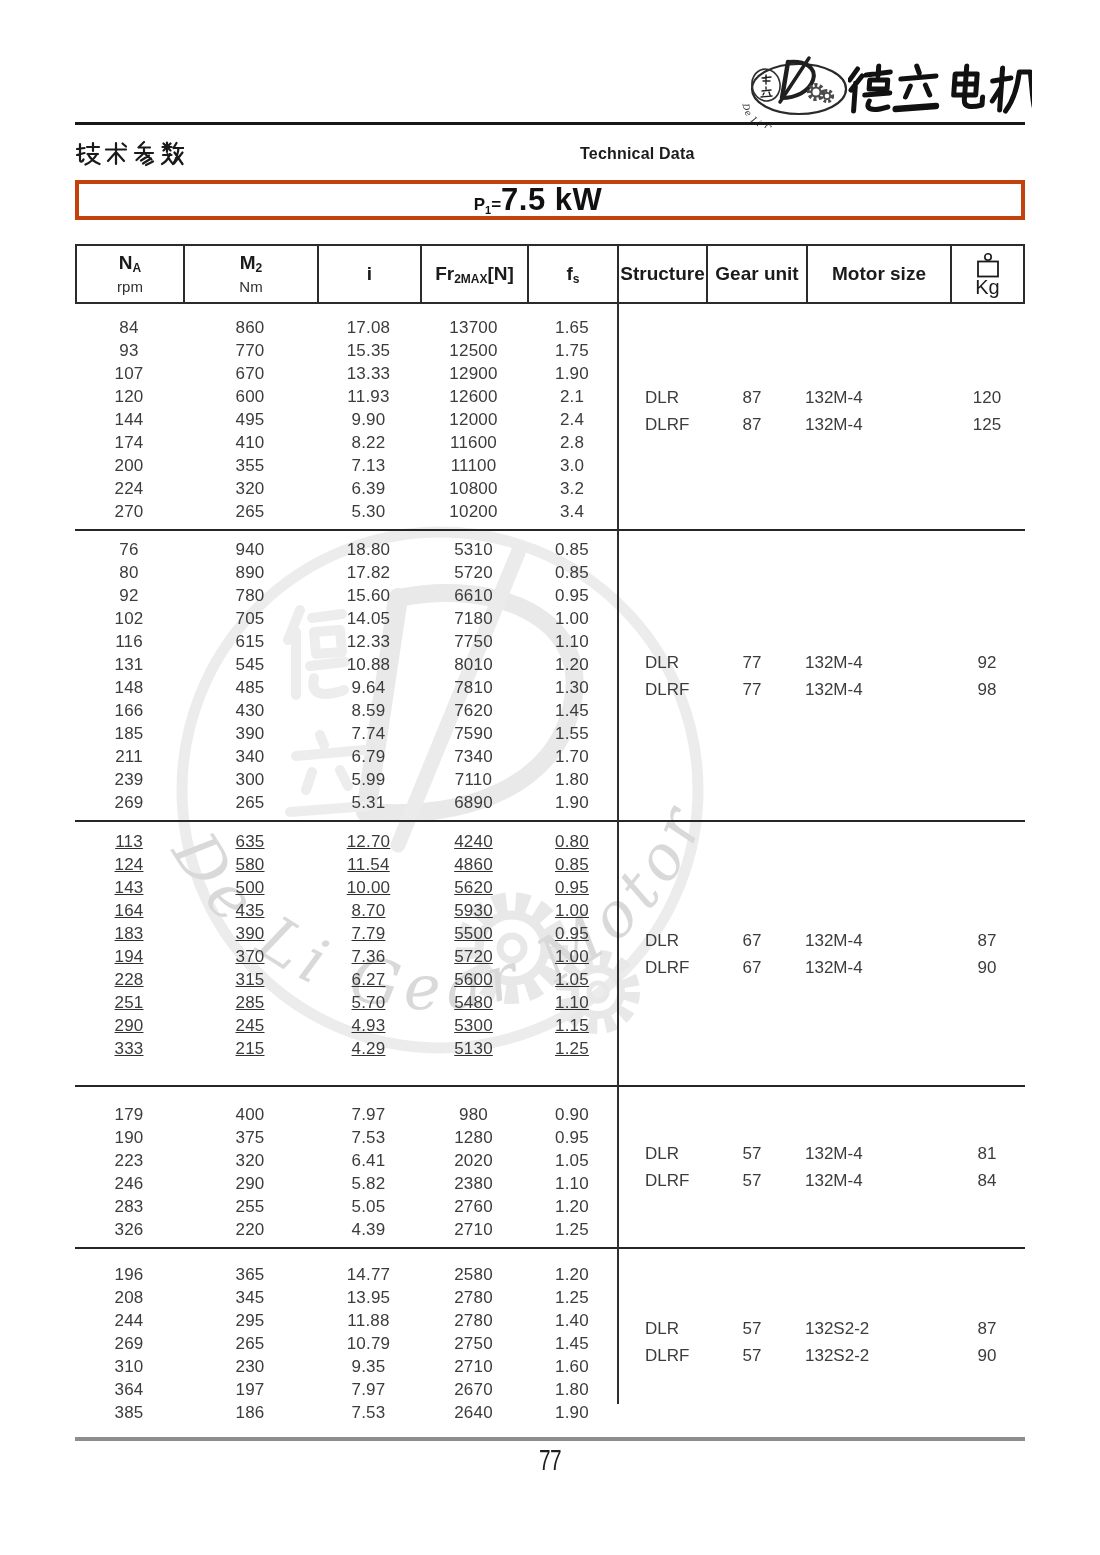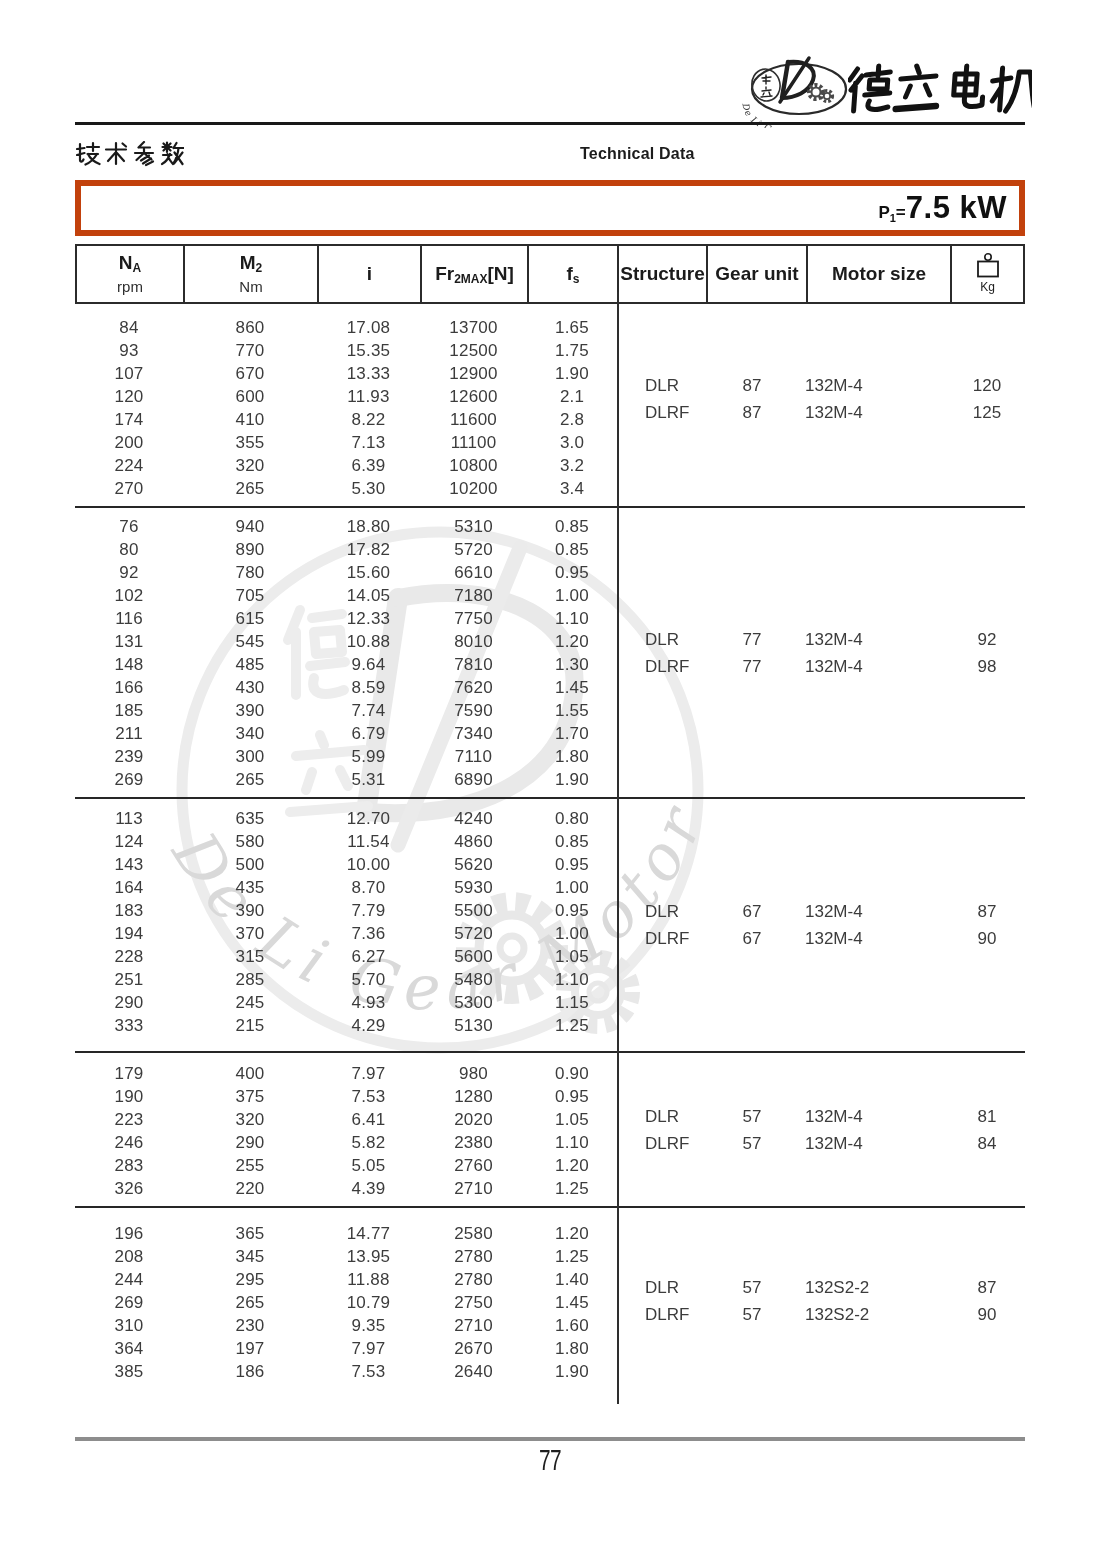--- a/index.html
+++ b/index.html
@@ -11,48 +11,48 @@
   .sr-only{position:absolute;width:1px;height:1px;overflow:hidden;clip:rect(0 0 0 0);white-space:nowrap;}
 
   
   .logo-svg{left:733px;top:50px;width:134px;height:78px;}
   .brand-svg{left:848px;top:62px;width:184px;height:58px;}
   .header-rule{left:75px;top:122px;width:950px;height:3px;background:#181818;}
   .title-cn-svg{left:76px;top:141px;width:108px;height:26px;}
   .title-en{left:580px;top:145px;font-size:16px;font-weight:bold;color:#1c1c1c;letter-spacing:0.2px;text-align:center;}
 
   
-  .power-box{left:75px;top:180px;width:950px;height:56px;border:6px solid #c2410c;box-sizing:border-box;
-             display:flex;align-items:center;justify-content:flex-end;}
+  .power-box{left:75px;top:180px;width:950px;height:40px;border:4px solid #c2410c;box-sizing:border-box;
+             display:flex;align-items:center;justify-content:center;}
   .power-inner{transform:translateX(-12px);color:#101010;white-space:nowrap;}
   .p-small{font-size:17px;font-weight:bold;}
   .p-sub{font-size:11px;font-weight:bold;vertical-align:-4px;}
   .p-big{font-size:31px;font-weight:bold;letter-spacing:0.5px;}
 
   
   .thead{left:75px;top:232px;width:950px;height:60px;display:grid;
          grid-template-columns:108px 134px 103px 107px 90px 89px 100px 144px 71px;
          border:2px solid #2b2b2b;box-sizing:border-box;background:transparent;margin-top:12px;}
   .th{border-right:2px solid #2b2b2b;display:flex;flex-direction:column;align-items:center;justify-content:center;
       color:#1b1b1b;overflow:hidden;}
   .th:last-child{border-right:none;}
   .th-main{font-size:19px;font-weight:bold;line-height:20px;}
   .th-sub{font-size:12px;font-weight:bold;vertical-align:-3px;}
   .th-unit{font-size:15px;font-weight:normal;color:#2e2e2e;line-height:17px;text-align:right;}
   .th-one{font-size:19px;font-weight:bold;}
-  .kg-label{font-size:12px;line-height:15px;color:#1b1b1b;}
+  .kg-label{font-size:20px;line-height:15px;color:#1b1b1b;}
 
   
   .tbody{left:75px;top:292px;width:950px;}
   .vline{left:617px;top:292px;width:2px;height:1112px;background:#2e2e2e;}
   .tgroup{position:relative;border-bottom:2px solid #262626;}
   .tgroup:nth-child(1){padding:24px 0 6px;}
   .tgroup:nth-child(2){padding:7px 0 6px;}
-  .tgroup:nth-child(3){padding:8px 0 14px;}
-  .tgroup:nth-child(4){padding:9px 0 6px;}
+  .tgroup:nth-child(3){padding:8px 0 25px;text-decoration:underline;}
+  .tgroup:nth-child(4){padding:16px 0 6px;}
   .tgroup:nth-child(5){padding:14px 0 10px;border-bottom:none;}
   .trow{display:grid;grid-template-columns:108px 134px 103px 107px 90px;height:23px;line-height:23px;}
   .tcell{text-align:center;font-size:17px;color:#3c3c3c;letter-spacing:0.2px;}
   .tinfo{position:absolute;left:542px;top:50%;transform:translateY(-50%);width:408px;}
   .tinfo-line{position:relative;height:27px;line-height:27px;font-size:17px;color:#3c3c3c;}
   .st{position:absolute;left:28px;}
   .gu{position:absolute;left:85px;width:100px;text-align:center;}
   .ms{position:absolute;left:188px;width:144px;text-align:left;}
   .wt{position:absolute;left:332px;width:76px;text-align:center;}
 
@@ -226,20 +226,27 @@
               <span class="tcell">1.90</span>
             </div>
             <div class="trow">
               <span class="tcell">120</span>
               <span class="tcell">600</span>
               <span class="tcell">11.93</span>
               <span class="tcell">12600</span>
               <span class="tcell">2.1</span>
             </div>
             <div class="trow">
+              <span class="tcell">144</span>
+              <span class="tcell">495</span>
+              <span class="tcell">9.90</span>
+              <span class="tcell">12000</span>
+              <span class="tcell">2.4</span>
+            </div>
+            <div class="trow">
               <span class="tcell">174</span>
               <span class="tcell">410</span>
               <span class="tcell">8.22</span>
               <span class="tcell">11600</span>
               <span class="tcell">2.8</span>
             </div>
             <div class="trow">
               <span class="tcell">200</span>
               <span class="tcell">355</span>
               <span class="tcell">7.13</span>

